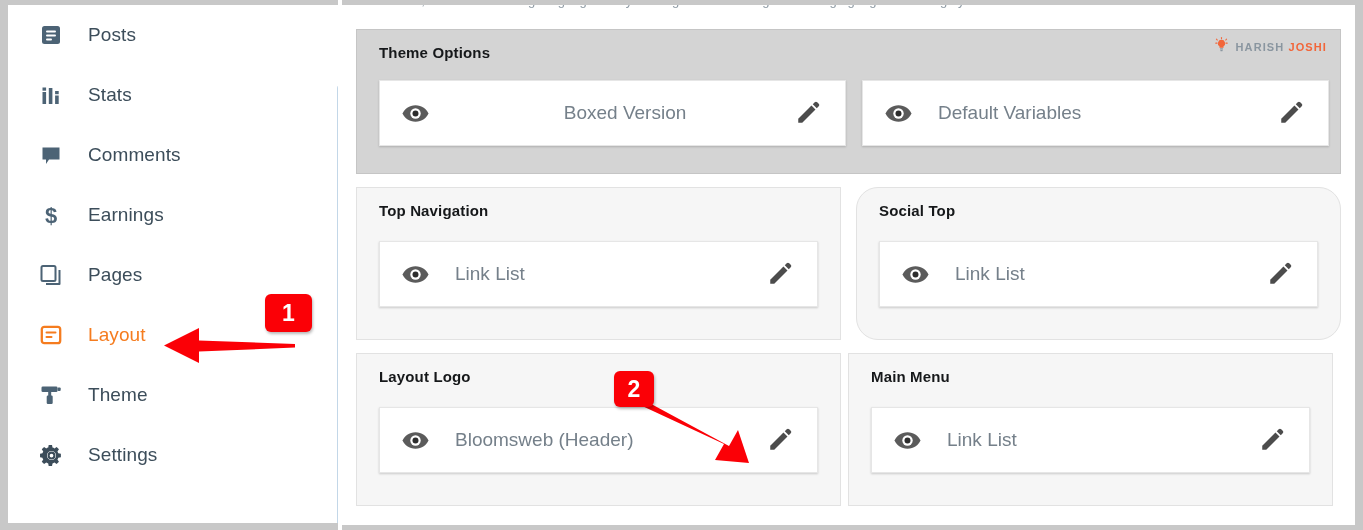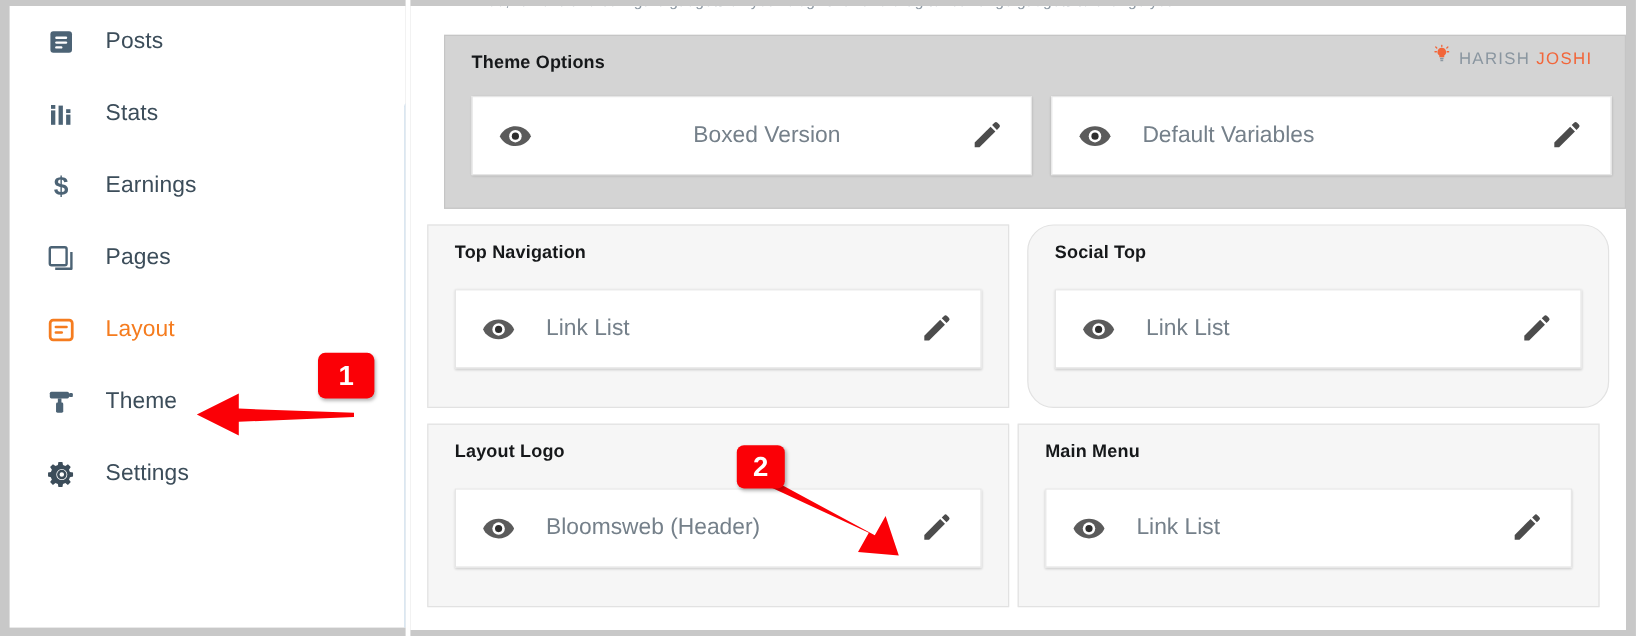--- a/index.html
+++ b/index.html
@@ -114,22 +114,22 @@
   #watermark {
     position: absolute;
     right: 28px;
     top: 32px;
     display: flex;
     align-items: center;
     gap: 7px;
     z-index: 40;
   }
   #watermark .wm-text {
-    font-size: 14px;
-    font-weight: normal;
+    font-size: 11px;
+    font-weight: bold;
     letter-spacing: 1.1px;
     color: #8a96a0;
   }
   #watermark .wm-text .wm-orange { color: #f2663a; }
 
   
   .section {
     position: absolute;
     box-sizing: border-box;
   }
@@ -236,20 +236,28 @@
             <rect x="3.5" y="9" width="3.6" height="12" fill="#4c6375"></rect>
             <rect x="3.5" y="4.5" width="3.6" height="3.2" fill="#4c6375"></rect>
             <rect x="9.8" y="5" width="3.6" height="16" fill="#4c6375"></rect>
             <rect x="16.1" y="12.5" width="3.6" height="8.5" fill="#4c6375"></rect>
             <rect x="16.1" y="8" width="3.6" height="3.2" fill="#4c6375"></rect>
           </svg>
         </span>
         <span class="nav-label">Stats</span>
       </div>
 
+      <div class="nav-item">
+        <span class="nav-icon">
+          <svg width="24" height="24" viewBox="0 0 24 24">
+            <path d="M3.5 4.5 H20.5 V16.5 H10 L7 21 V16.5 H3.5 Z" fill="#4c6375"></path>
+          </svg>
+        </span>
+        <span class="nav-label">Comments</span>
+      </div>
 
       <div class="nav-item">
         <span class="nav-icon">
           <svg width="24" height="24" viewBox="0 0 24 24">
             <text x="12" y="19.5" text-anchor="middle" font-family="Liberation Sans, sans-serif" font-size="22" font-weight="bold" fill="#4c6375">$</text>
           </svg>
         </span>
         <span class="nav-label">Earnings</span>
       </div>
 
@@ -316,21 +324,21 @@
           <rect x="7.4" y="0" width="1.2" height="2.6" rx=".6" fill="#f2663a"></rect>
           <rect x="1" y="6.3" width="2.6" height="1.2" rx=".6" fill="#f2663a"></rect>
           <rect x="12.4" y="6.3" width="2.6" height="1.2" rx=".6" fill="#f2663a"></rect>
           <rect x="2.2" y="1.6" width="1.2" height="2.6" rx=".6" fill="#f2663a" transform="rotate(-45 2.8 2.9)"></rect>
           <rect x="12.6" y="1.6" width="1.2" height="2.6" rx=".6" fill="#f2663a" transform="rotate(45 13.2 2.9)"></rect>
         </svg>
       </span>
       <span class="wm-text"><span>HARISH</span> <span class="wm-orange">JOSHI</span></span>
     </div>
 
-    <div class="section shaded" style="left:28px; top:24px; width:985px; height:145px;padding-left:8px;">
+    <div class="section shaded" style="left:14px; top:24px; width:985px; height:145px;padding-left:8px;">
       <div class="section-title">Theme Options</div>
 
       <div class="widget" style="left:22px; width:467px; right:auto; top:50px;text-align:center;">
         <span class="eye">
           <svg width="27" height="19" viewBox="0 0 28 19">
             <path d="M14 1C7.5 1 2.2 5.2 0.6 9.5 2.2 13.8 7.5 18 14 18s11.8-4.2 13.4-8.5C25.8 5.2 20.5 1 14 1z" fill="#5b5b5b"></path>
             <circle cx="14" cy="9.5" r="5.4" fill="#ffffff"></circle>
             <circle cx="14" cy="9.5" r="3.1" fill="#2d2d2d"></circle>
           </svg>
         </span>

